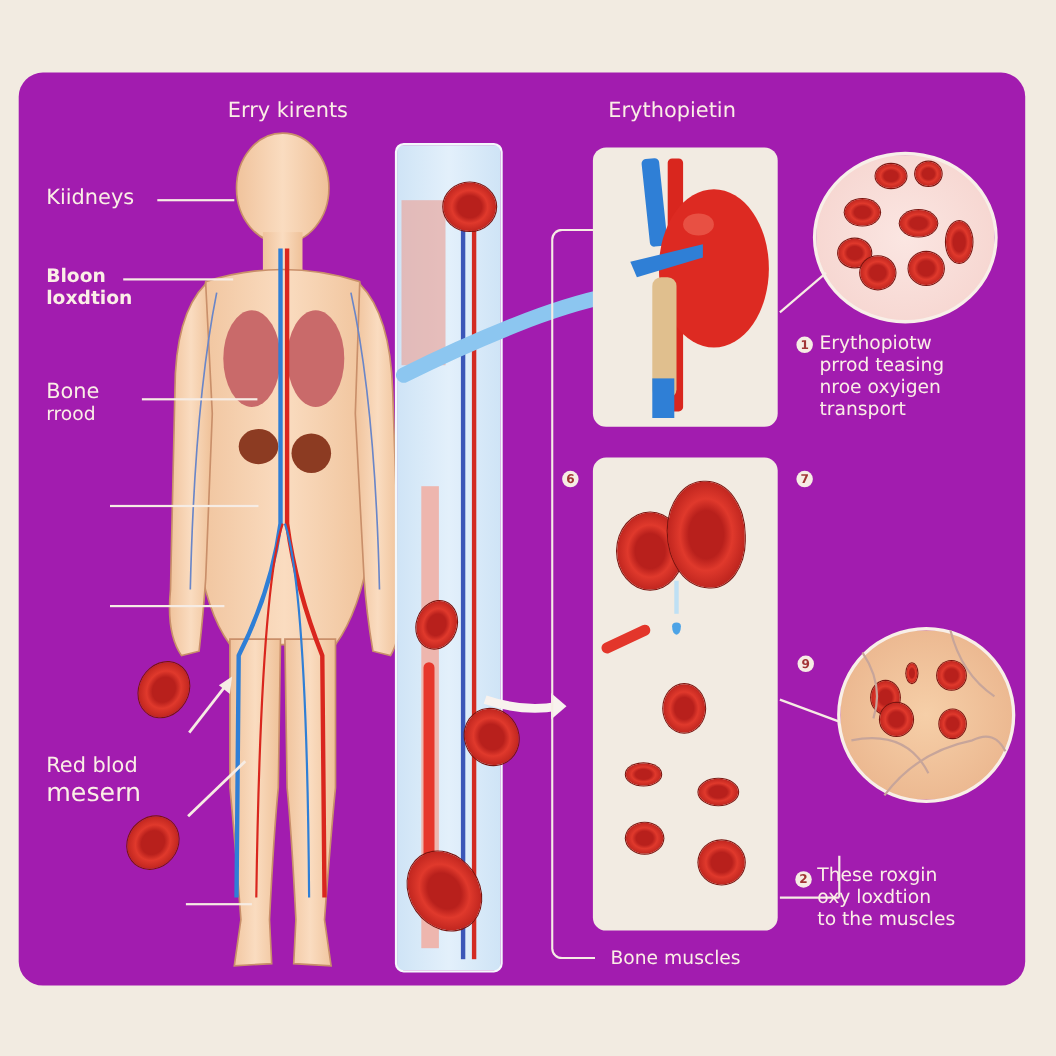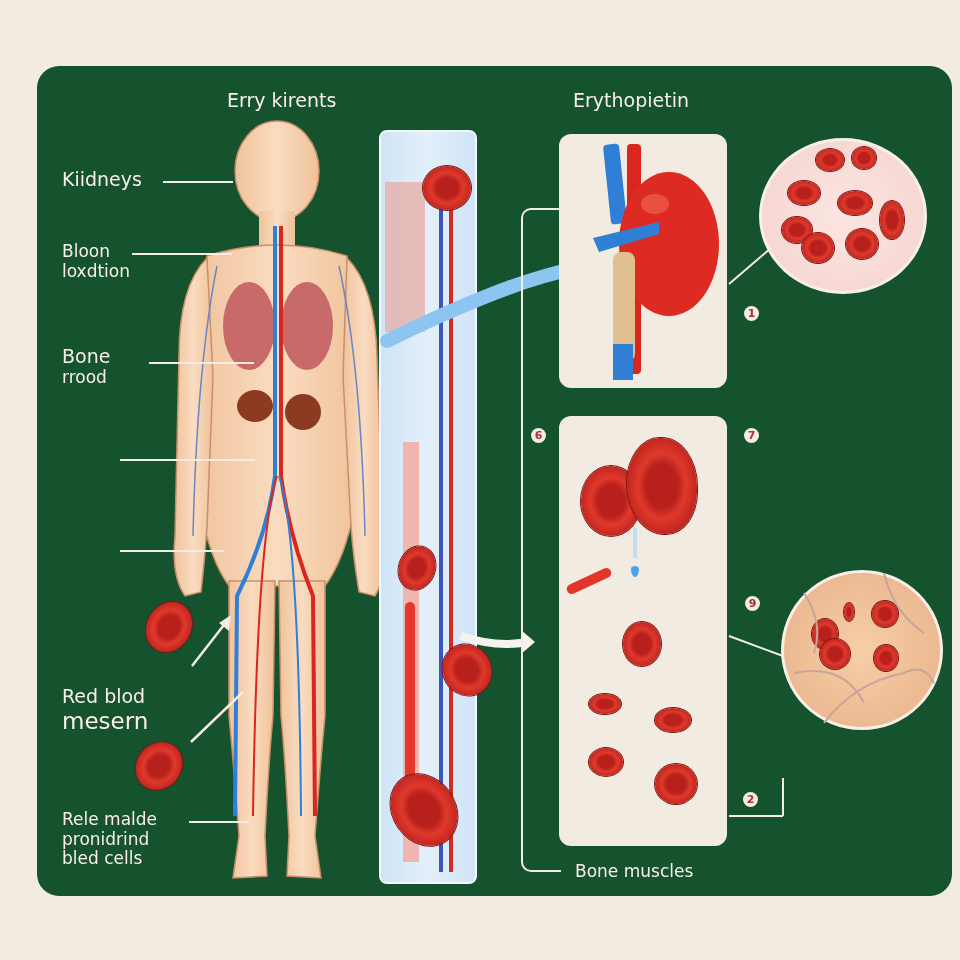--- a/index.html
+++ b/index.html
@@ -1,17 +1,17 @@
 <!DOCTYPE html>
 <html><head>
 <meta charset="utf-8">
 <style>
   html, body { margin:0; padding:0; }
   body { width:960px; height:960px; background:#f2ebe1; position:relative; overflow:hidden; font-family:"Liberation Sans", sans-serif; }
-  .panel { position:absolute; left:17px; top:66px; width:915px; height:830px; background:#14532d; border-radius:22px; overflow:hidden;margin-left:20px; }
+  .panel { position:absolute; left:17px; top:66px; width:915px; height:830px; background:#a21caf; border-radius:22px; overflow:hidden; }
   .abs { position:absolute; }
   .lbl { position:absolute; color:#fbeee6; font-family:"DejaVu Sans", sans-serif; line-height:1.15; }
   .lbl.big { font-size:19px; }
   .lbl.med { font-size:17px; }
   .line { position:absolute; height:2px; background:#f6ece4; }
   .card { position:absolute; background:#f2ebe2; border-radius:12px; }
   .rbc { position:absolute; border-radius:50%; background:radial-gradient(ellipse at 50% 50%, #b8201c 0 32%, #e0392c 48%, #c22720 70%, #8c1712 100%); box-shadow:0 0 0 1px #7b1510; }
   .circle { position:absolute; border-radius:50%; border:3px solid #f8efe8; }
   .num { position:absolute; width:15px; height:15px; border-radius:50%; background:#f6ece4; color:#a13535; font-size:11px; font-weight:bold; text-align:center; line-height:15px; font-family:"DejaVu Sans", sans-serif; }
   .bracket { position:absolute; border:2px solid #f6ece4; border-right:none; border-radius:10px 0 0 10px; }
@@ -55,21 +55,21 @@
     <path d="M122 360 Q142 420 144 700" stroke="#2f7fd6" stroke-width="2" fill="none"></path>
     <path d="M60 150 Q40 250 36 420" stroke="#6a86c8" stroke-width="1.5" fill="none"></path>
     <path d="M182 150 Q204 250 208 420" stroke="#6a86c8" stroke-width="1.5" fill="none"></path>
   </svg>
 
   <div class="lbl big" style="left:25px;top:103px;text-align:right;">
     <div>Kiidneys</div>
   </div>
   <div class="line" style="left:126px;top:115px;width:70px;"></div>
 
-  <div class="lbl med" style="left:25px;top:176px;">
+  <div class="lbl med" style="left:25px;top:176px;font-weight:bold;">
     <div>Bloon</div>
     <div>loxdtion</div>
   </div>
   <div class="line" style="left:95px;top:187px;width:100px;"></div>
 
   <div class="lbl big" style="left:25px;top:280px;">
     <div>Bone</div>
     <div style="font-size:17px;">rrood</div>
   </div>
   <div class="line" style="left:112px;top:296px;width:105px;"></div>
@@ -86,25 +86,20 @@
   <div class="lbl big" style="left:25px;top:620px;">
     <div>Red blod</div>
     <div style="font-size:23px;">mesern</div>
   </div>
   <svg class="abs" style="left:150px;top:620px;" width="60" height="60">
     <line x1="4" y1="56" x2="56" y2="6" stroke="#f6ece4" stroke-width="2.5"></line>
   </svg>
 
   <div class="rbc" style="left:100px;top:675px;width:44px;height:50px;transform:rotate(40deg);"></div>
 
-  <div class="lbl med" style="left:25px;top:744px;">
-    <div>Rele malde</div>
-    <div>pronidrind</div>
-    <div>bled cells</div>
-  </div>
   <div class="line" style="left:152px;top:755px;width:60px;"></div>
 
   <div class="abs" style="left:342px;top:64px;width:94px;height:750px;background:linear-gradient(90deg,#cfe4f6,#e3f0fb,#cfe4f6);border:2px solid #f4f8fc;border-radius:8px;">
     <div class="abs" style="left:4px;top:50px;width:40px;height:150px;background:#e8a8a0;opacity:.7;"></div>
     <div class="abs" style="left:22px;top:310px;width:16px;height:420px;background:#eeb6ae;"></div>
     <div class="abs" style="left:58px;top:40px;width:4px;height:700px;background:#3b56b8;"></div>
     <div class="abs" style="left:68px;top:60px;width:4px;height:680px;background:#d32b22;"></div>
     <div class="abs" style="left:24px;top:470px;width:10px;height:230px;background:#e6372c;border-radius:6px;"></div>
   </div>
   <div class="rbc" style="left:386px;top:100px;width:48px;height:44px;"></div>
@@ -177,20 +172,31 @@
       <path d="M10 100 Q60 90 80 130 M40 150 Q70 110 120 100 Q140 90 150 110 M100 0 Q110 40 140 60 M20 20 Q40 50 30 80" stroke="#c7a59a" stroke-width="2" fill="none"></path>
     </svg>
   </div>
   <svg class="abs" style="left:690px;top:560px;" width="60" height="200">
     <line x1="2" y1="10" x2="56" y2="30" stroke="#f6ece4" stroke-width="2"></line>
     <line x1="2" y1="190" x2="56" y2="190" stroke="#f6ece4" stroke-width="2"></line>
     <line x1="56" y1="152" x2="56" y2="190" stroke="#f6ece4" stroke-width="2"></line>
   </svg>
 
   <div class="num" style="left:707px;top:240px;">1</div>
+  <div class="lbl med" style="left:728px;top:236px;line-height:1.18;">
+    <div>Erythopiotw</div>
+    <div>prrod teasing</div>
+    <div>nroe oxyigen</div>
+    <div>transport</div>
+  </div>
 
   <div class="num" style="left:707px;top:362px;">7</div>
 
   <div class="num" style="left:494px;top:362px;">6</div>
   <div class="num" style="left:708px;top:530px;">9</div>
 
   <div class="num" style="left:706px;top:726px;">2</div>
+  <div class="lbl med" style="left:726px;top:720px;line-height:1.18;">
+    <div>These roxgin</div>
+    <div>oxy loxdtion</div>
+    <div>to the muscles</div>
+  </div>
 </div>
 
 </body></html>

